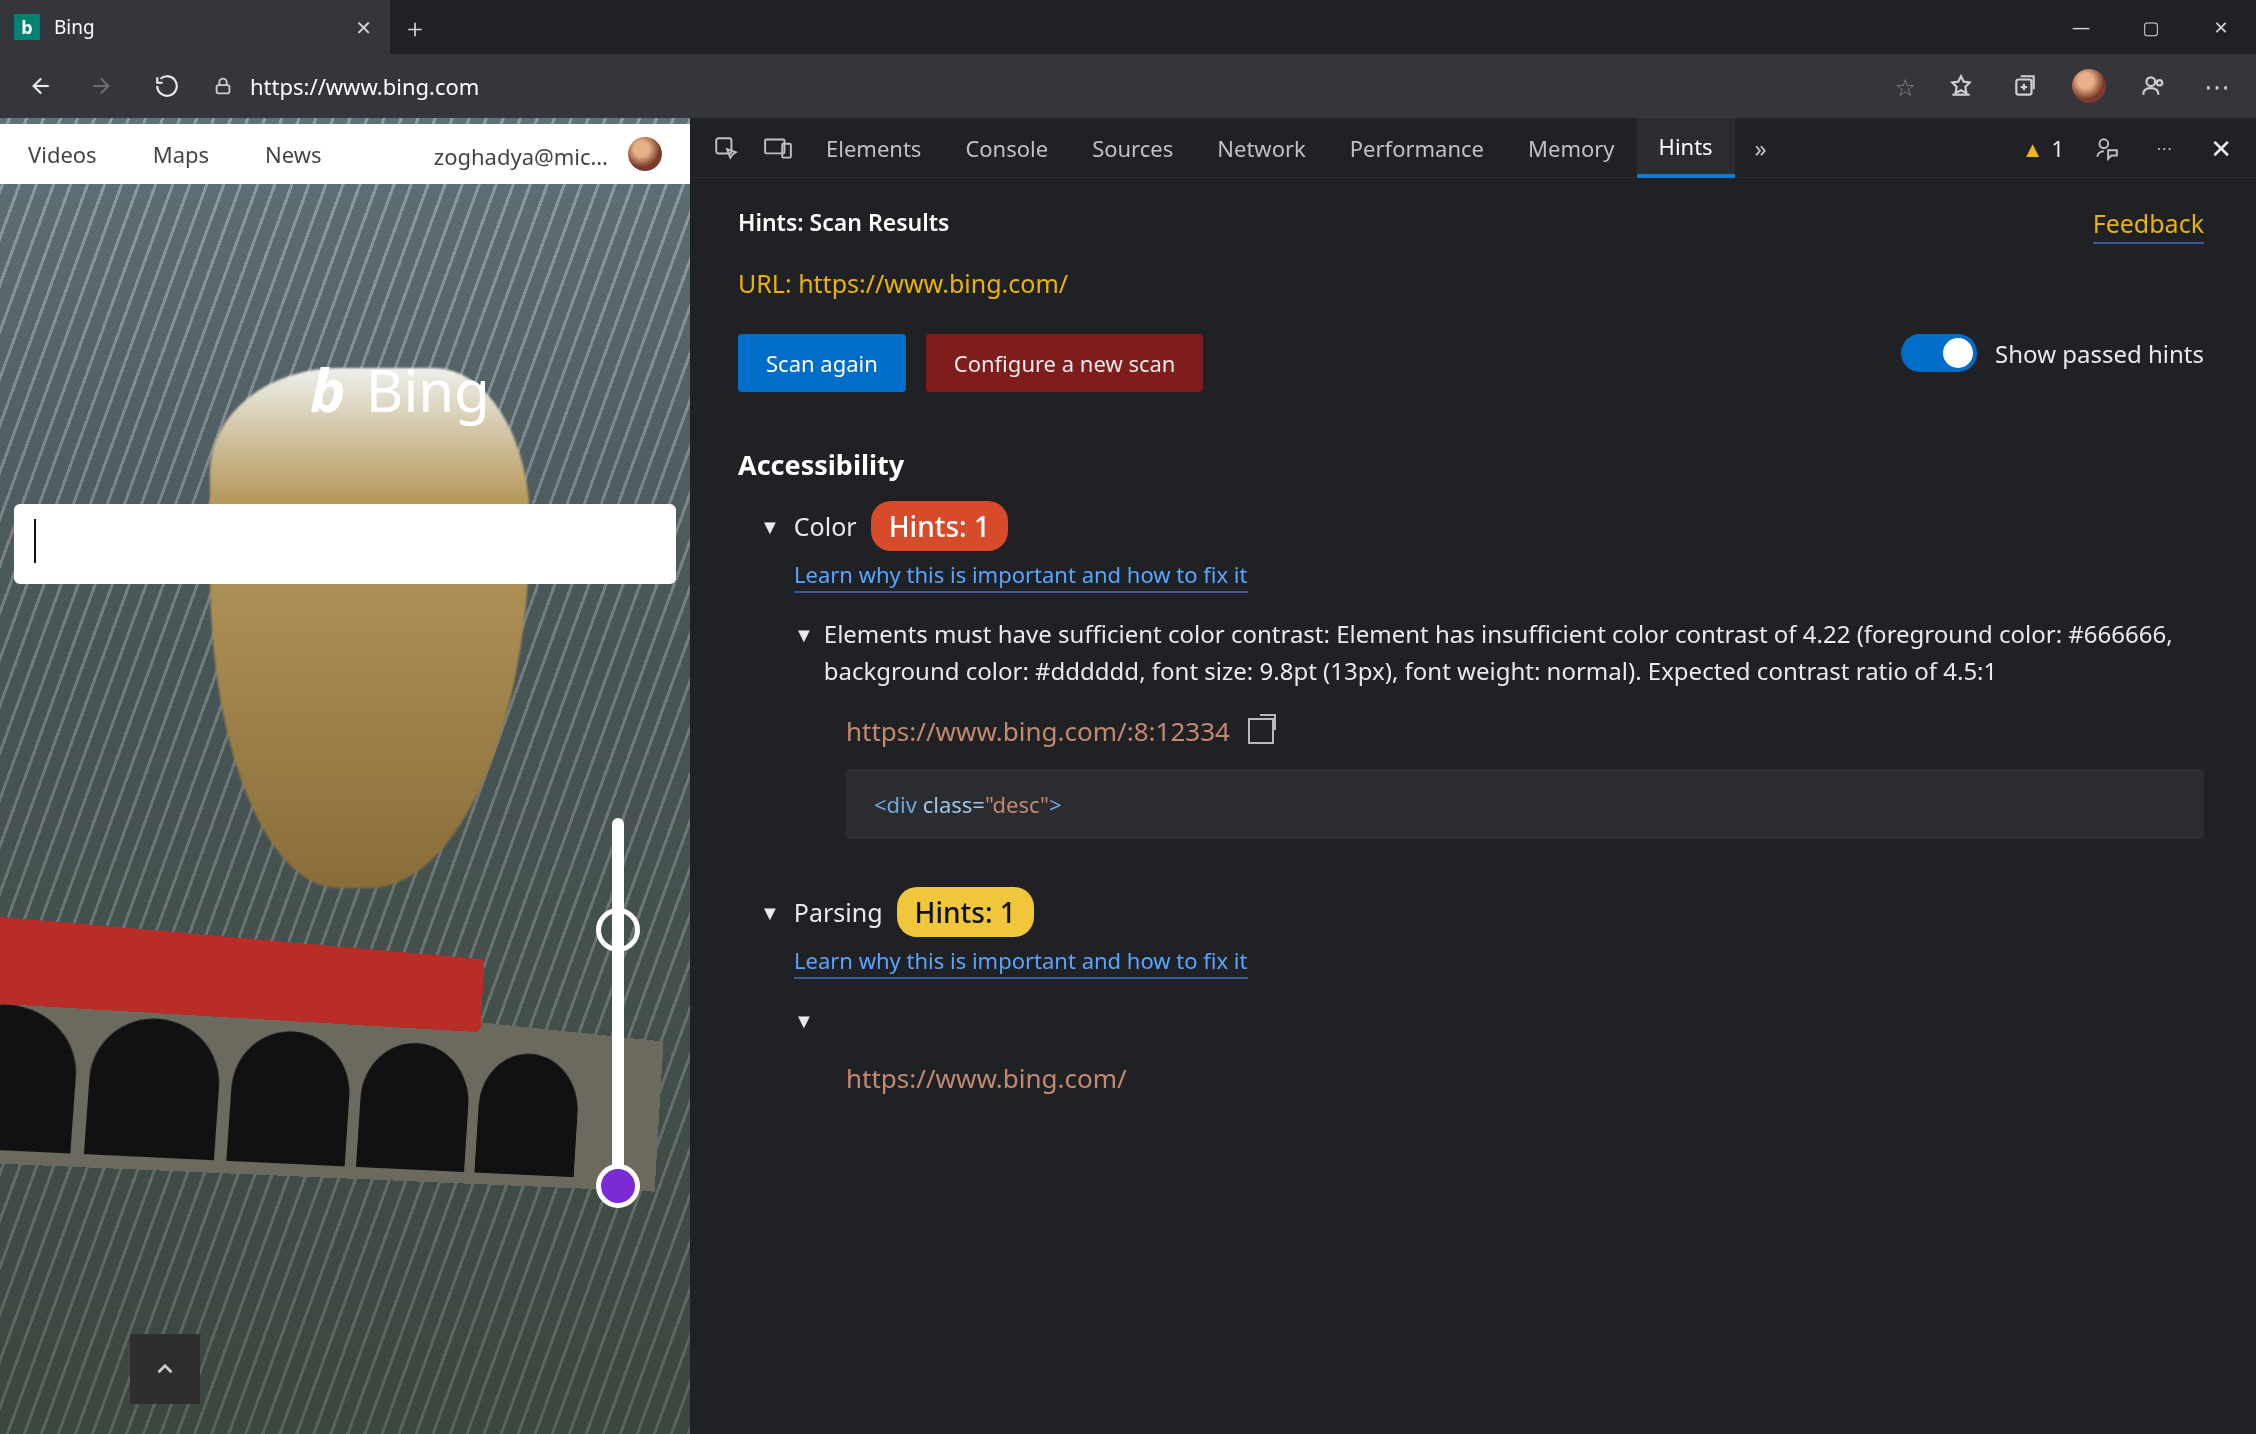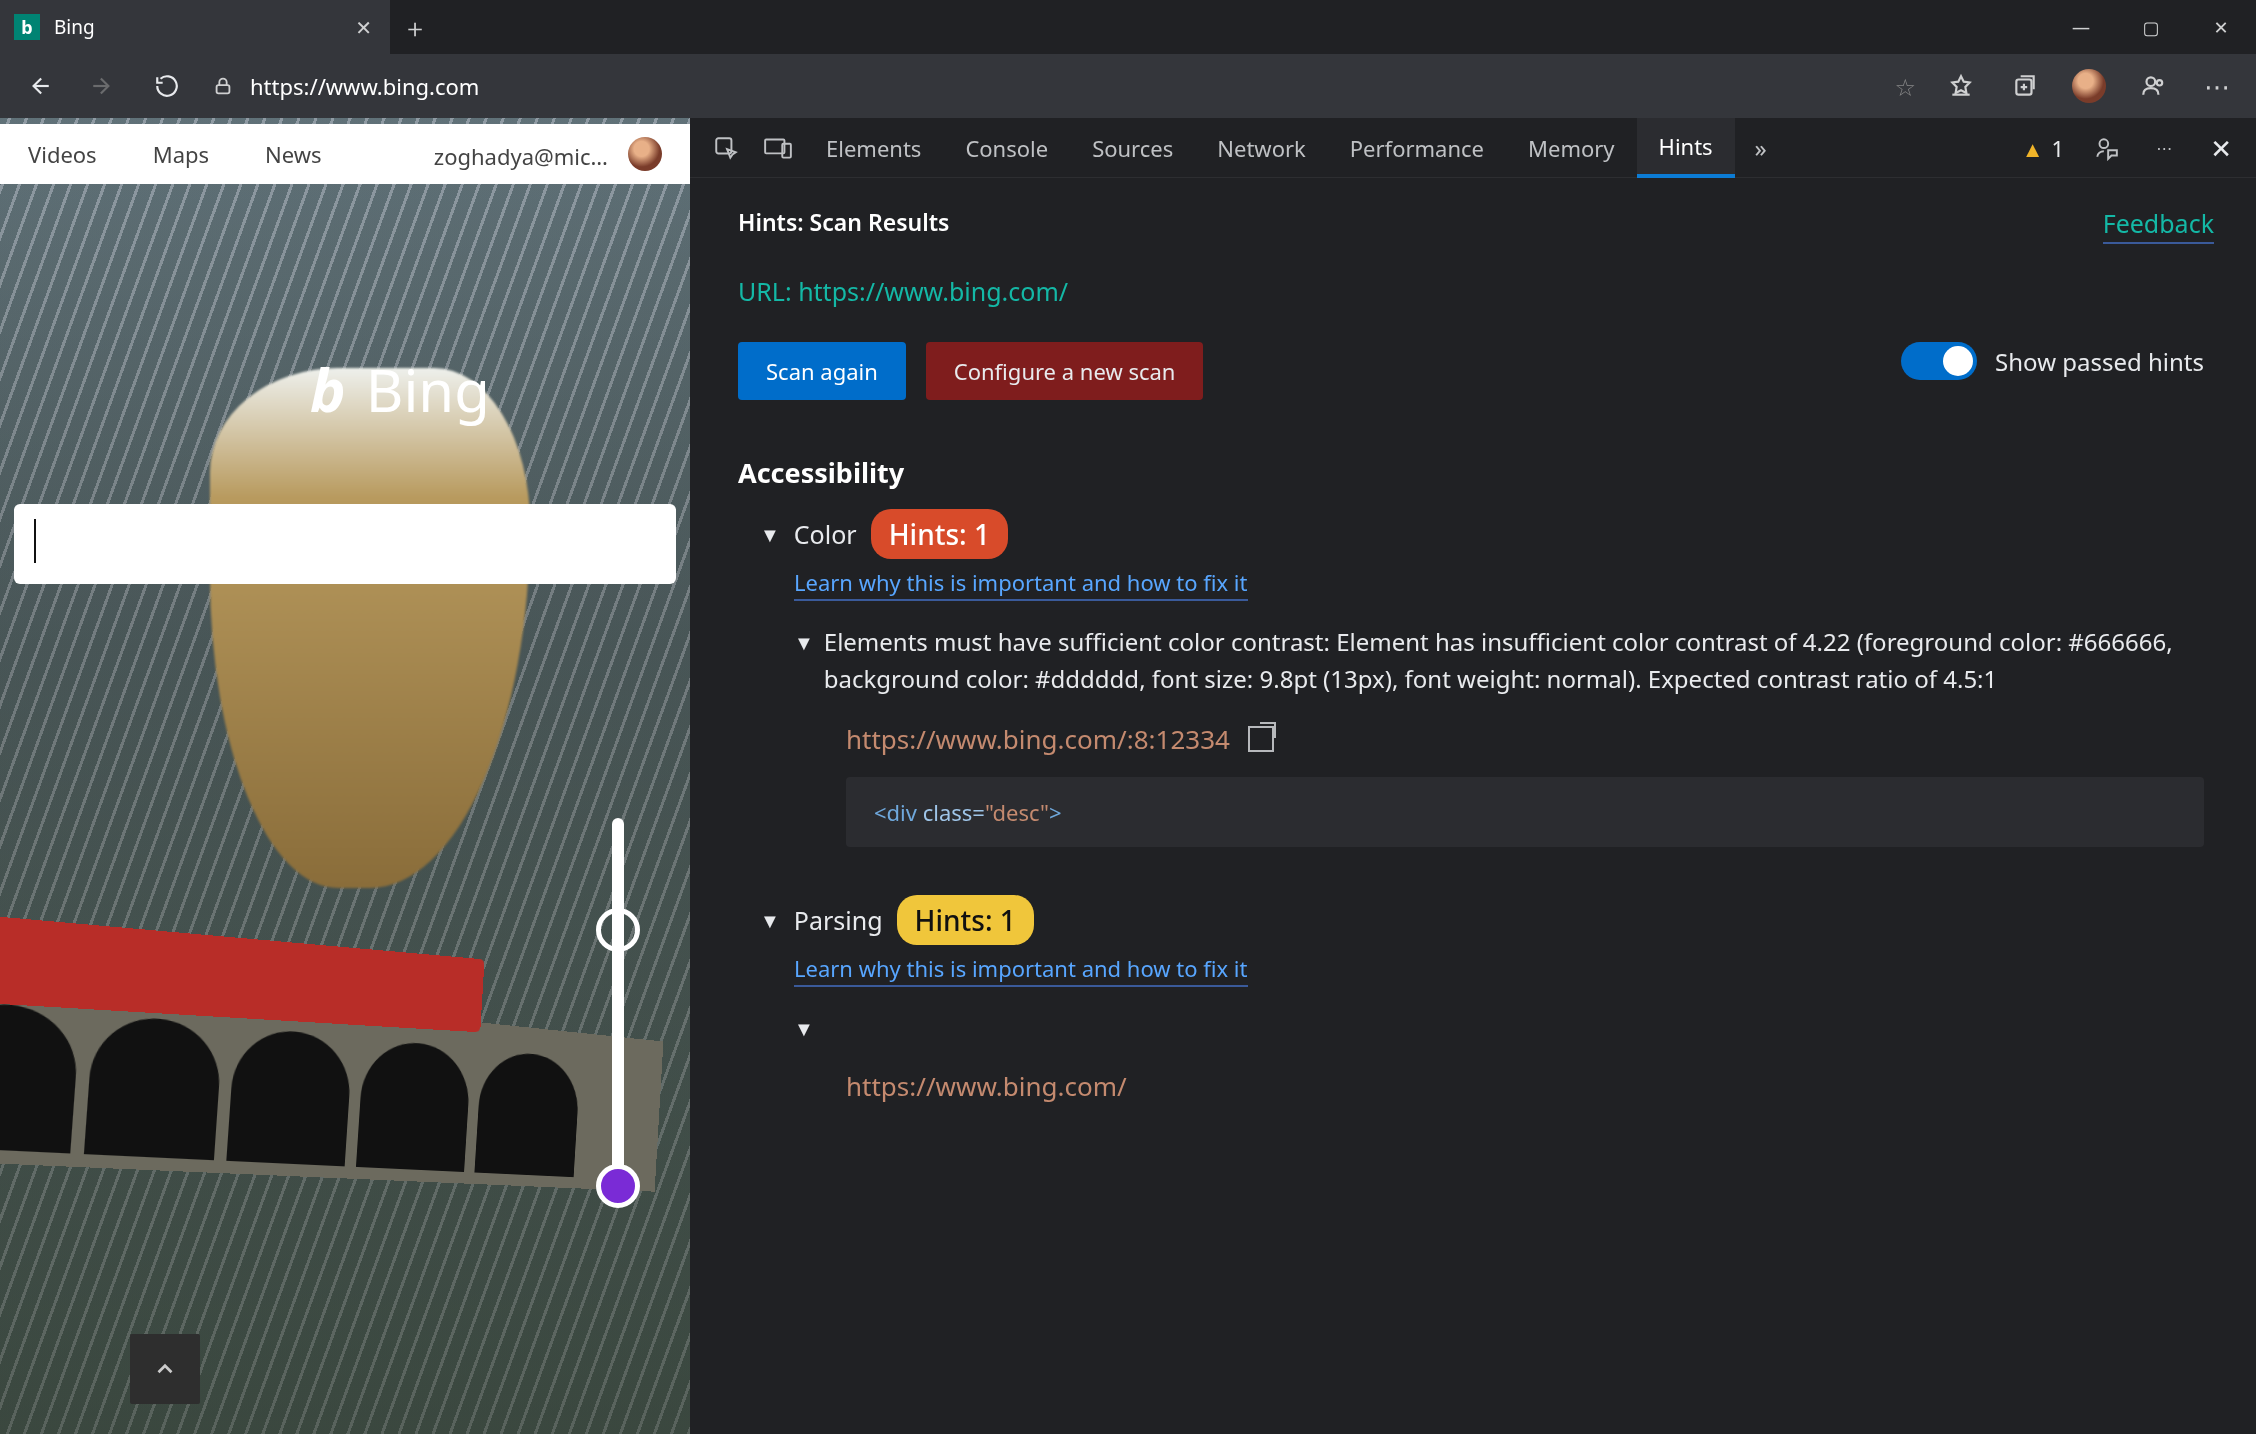--- a/index.html
+++ b/index.html
@@ -59,38 +59,38 @@
 .dt-tab { padding:0 22px; height:60px; display:flex; align-items:center; font-size:22px; color:#bfc1c4; cursor:pointer; }
 .dt-tab.active { color:#fff; background:#2b2c30; border-bottom:4px solid #0c7cd5; }
 .dt-right { margin-left:auto; display:flex; align-items:center; gap:6px; }
 .issues-badge { display:flex; align-items:center; gap:8px; padding:0 10px; color:#e8eaed; font-size:22px;}
 .warn-tri { color:#f0b429; font-size:22px;}
 .dt-close { font-size:26px; color:#e8eaed; padding:0 14px; }
 
 .dt-body { flex:1; overflow:auto; padding:28px 52px 40px 48px; position:relative; }
 .dt-body::-webkit-scrollbar{width:14px;} .dt-body::-webkit-scrollbar-thumb{background:#4a4b4e;border-radius:7px;}
 .dt-body h1 { font-size:23px; font-weight:600; color:#fff; }
-.dt-body .url-row { font-size:25px; margin-top:36px; color:#14b8a6; }
+.dt-body .url-row { font-size:25px; margin-top:28px; color:#eab308; }
 .actions { margin-top:34px; display:flex; align-items:flex-start; gap:20px; }
 .btn { padding:14px 28px; border-radius:4px; font-size:22px; border:none; cursor:pointer; }
 .btn.primary { background:#006dca; color:#fff; }
 .btn.secondary { background:#7f1d1d; color:#e8eaed; }
 .toggle-wrap { margin-left:auto; display:flex; align-items:center; gap:18px; font-size:24px; color:#e8eaed;}
 .toggle { width:76px; height:38px; background:#006dca; border-radius:20px; position:relative; }
 .toggle .knob { position:absolute; right:4px; top:4px; width:30px; height:30px; background:#fff; border-radius:50%; }
 
 .section-h { font-size:27px; font-weight:700; margin-top:54px; color:#fff; }
 .hint-cat { margin-top:18px; margin-left:22px; }
 .cat-head { display:flex; align-items:center; gap:14px; font-size:25px; color:#e8eaed; }
 .disclosure { font-size:20px; color:#e8eaed; }
 .badge { padding:6px 18px; border-radius:20px; font-size:28px; font-weight:500; }
 .badge.red { background:#d84b2a; color:#fff; }
 .badge.yellow { background:#f0c63b; color:#111; }
 .learn { display:inline-block; margin-top:8px; margin-left:34px; font-size:22px; color:#58a6ff; border-bottom:2px solid #3a5a9a; padding-bottom:2px; }
-.feedback { position:absolute; top:28px; right:42px; font-size:25px; color:#14b8a6; border-bottom:2px solid #3a5a9a; padding-bottom:2px; }
+.feedback { position:absolute; top:28px; right:52px; font-size:25px; color:#eab308; border-bottom:2px solid #3a5a9a; padding-bottom:2px; }
 
 .hint-item { margin:22px 0 0 34px; }
 .hint-item .row1 { display:flex; gap:10px; font-size:24px; color:#e8eaed; line-height:1.55; }
 .hint-item .row1 .disclosure { margin-top:4px; }
 .hint-src { margin:24px 0 0 52px; display:flex; align-items:center; gap:18px; font-size:26px; color:#c48a6f; }
 .open-icon { width:26px; height:26px; border:2px solid #b7b9bc; position:relative; }
 .open-icon::after { content:""; position:absolute; right:-4px; top:-6px; width:14px; height:14px; border-top:2px solid #b7b9bc; border-right:2px solid #b7b9bc; }
 .codeblock { margin:20px 0 0 52px; background:#2b2c30; border-radius:4px; padding:20px 28px; font-family:Consolas, monospace; font-size:22px; color:#c8c8c8; }
 .codeblock .tag { color:#6fa8dc; }
 .codeblock .attr { color:#9fc5e8; }

